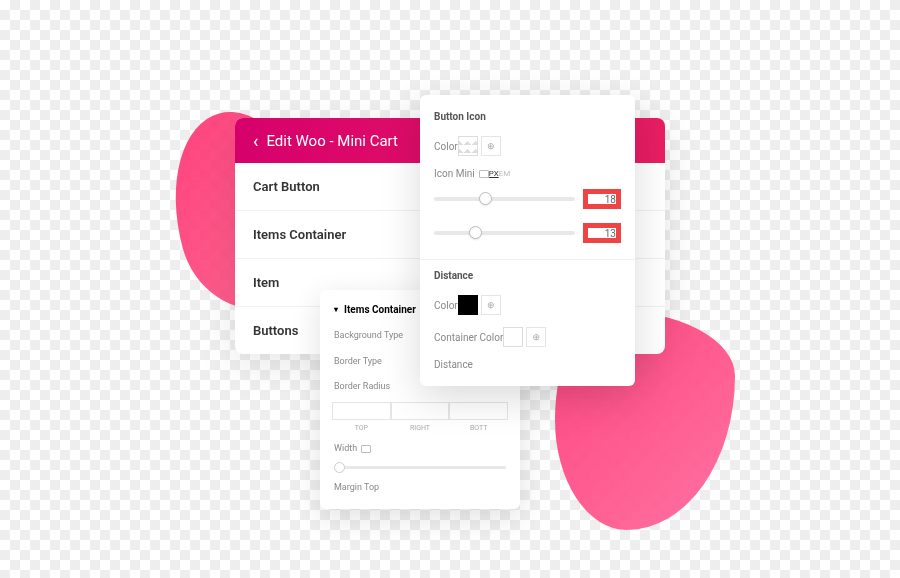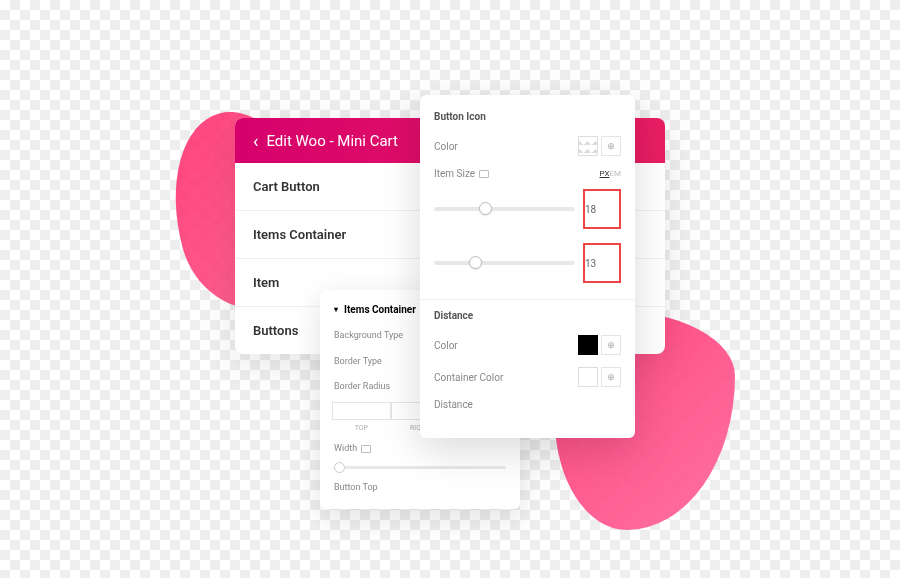--- a/index.html
+++ b/index.html
@@ -14,34 +14,34 @@
 .panel2{position:absolute;left:320px;top:290px;width:200px;background:#fff;border-radius:6px;box-shadow:0 8px 30px rgba(0,0,0,.12);padding:10px 0}
 .p2-head{font-size:10px;font-weight:700;padding:4px 14px 8px;display:flex;align-items:center;gap:6px}
 .p2-head::before{content:"▾";font-size:8px}
 .p2-row{font-size:9px;color:#888;padding:7px 14px;display:flex;justify-content:space-between;align-items:center}
 .p2-dims{display:flex;margin:4px 12px}
 .p2-dims div{flex:1;border:1px solid #e5e5e5;height:18px}
 .p2-labels{display:flex;margin:0 12px 4px;font-size:7px;color:#aaa;text-align:center}
 .p2-labels span{flex:1}
 .p2-slider{height:3px;background:#e8e8e8;margin:6px 14px;border-radius:2px;position:relative}
 .p2-handle{position:absolute;top:-4px;left:0;width:11px;height:11px;background:#fff;border:1px solid #ccc;border-radius:50%}
-.panel3{position:absolute;left:420px;top:95px;width:215px;background:#fff;border-radius:6px;box-shadow:0 12px 40px rgba(0,0,0,.15);padding:12px 0 22px}
+.panel3{position:absolute;left:420px;top:95px;width:215px;background:#fff;border-radius:6px;box-shadow:0 12px 40px rgba(0,0,0,.15);padding:12px 0 10px}
 .section-title{font-size:10px;font-weight:700;color:#555;padding:4px 14px 8px}
-.prop-row{display:flex;align-items:center;justify-content:space-between;padding:6px 14px;font-size:10px;color:#888}
+.prop-row{display:flex;align-items:center;padding:6px 14px;font-size:10px;color:#888}
 .color-box{width:20px;height:20px;border:1px solid #ddd;background-image:linear-gradient(45deg,#ddd 25%,transparent 25%),linear-gradient(-45deg,#ddd 25%,transparent 25%);background-size:8px 8px}
 .color-solid{width:20px;height:20px;background:#000}
 .color-white{width:20px;height:20px;border:1px solid #ddd;background:#fff}
 .ctrl-group{display:flex;gap:3px;align-items:center}
 .global-icon{width:20px;height:20px;border:1px solid #e5e5e5;display:flex;align-items:center;justify-content:center;font-size:9px;color:#aaa}
 .units{display:flex;font-size:8px;color:#bbb}
 .units .active{color:#333;text-decoration:underline}
 .slider-row{display:flex;align-items:center;gap:8px;padding:4px 14px 10px}
 .slider-track{flex:1;height:4px;background:#e8e8e8;border-radius:2px;position:relative}
 .slider-handle{position:absolute;top:-5px;width:13px;height:13px;background:#fff;border:1px solid #bbb;border-radius:50%;box-shadow:0 1px 2px rgba(0,0,0,.1)}
-.val-input{width:38px;height:40px;border:2px solid #ef4444;font-size:10px;text-align:left;color:#666}
+.val-input{width:38px;height:20px;border:5px solid #ef4444;font-size:10px;text-align:right;color:#666}
 .divider{height:1px;background:#f0f0f0;margin:6px 0}
 .resp-icon{display:inline-block;width:10px;height:8px;border:1px solid #bbb;border-radius:1px;margin-left:4px;vertical-align:middle}
 </style>
 </head>
 <body>
 
 <div class="blob1"></div>
 <div class="blob2"></div>
 
 <div class="main-card">
@@ -76,35 +76,35 @@
       <span>RIGHT</span>
       <span>BOTT</span>
     </div>
   <div class="p2-row">
       <span><span>Width</span><span class="resp-icon"></span></span>
     </div>
   <div class="p2-slider">
       <div class="p2-handle"></div>
     </div>
   <div class="p2-row">
-      <span>Button Top</span>
+      <span>Margin Top</span>
     </div>
 </div>
 
 <div class="panel3">
   <div class="section-title">Button Icon</div>
   <div class="prop-row">
     <span>Color</span>
     <div class="ctrl-group">
       <div class="color-box"></div>
       <div class="global-icon">⊕</div>
     </div>
   </div>
   <div class="prop-row">
-    <span><span>Item Size</span><span class="resp-icon"></span></span>
+    <span><span>Icon Mini</span><span class="resp-icon"></span></span>
     <div class="units">
         <span class="active">PX</span>
         <span>EM</span>
       </div>
   </div>
   <div class="slider-row">
     <div class="slider-track">
         <div class="slider-handle" style="left:32%"></div>
       </div>
     <input class="val-input" value="18" style="">

